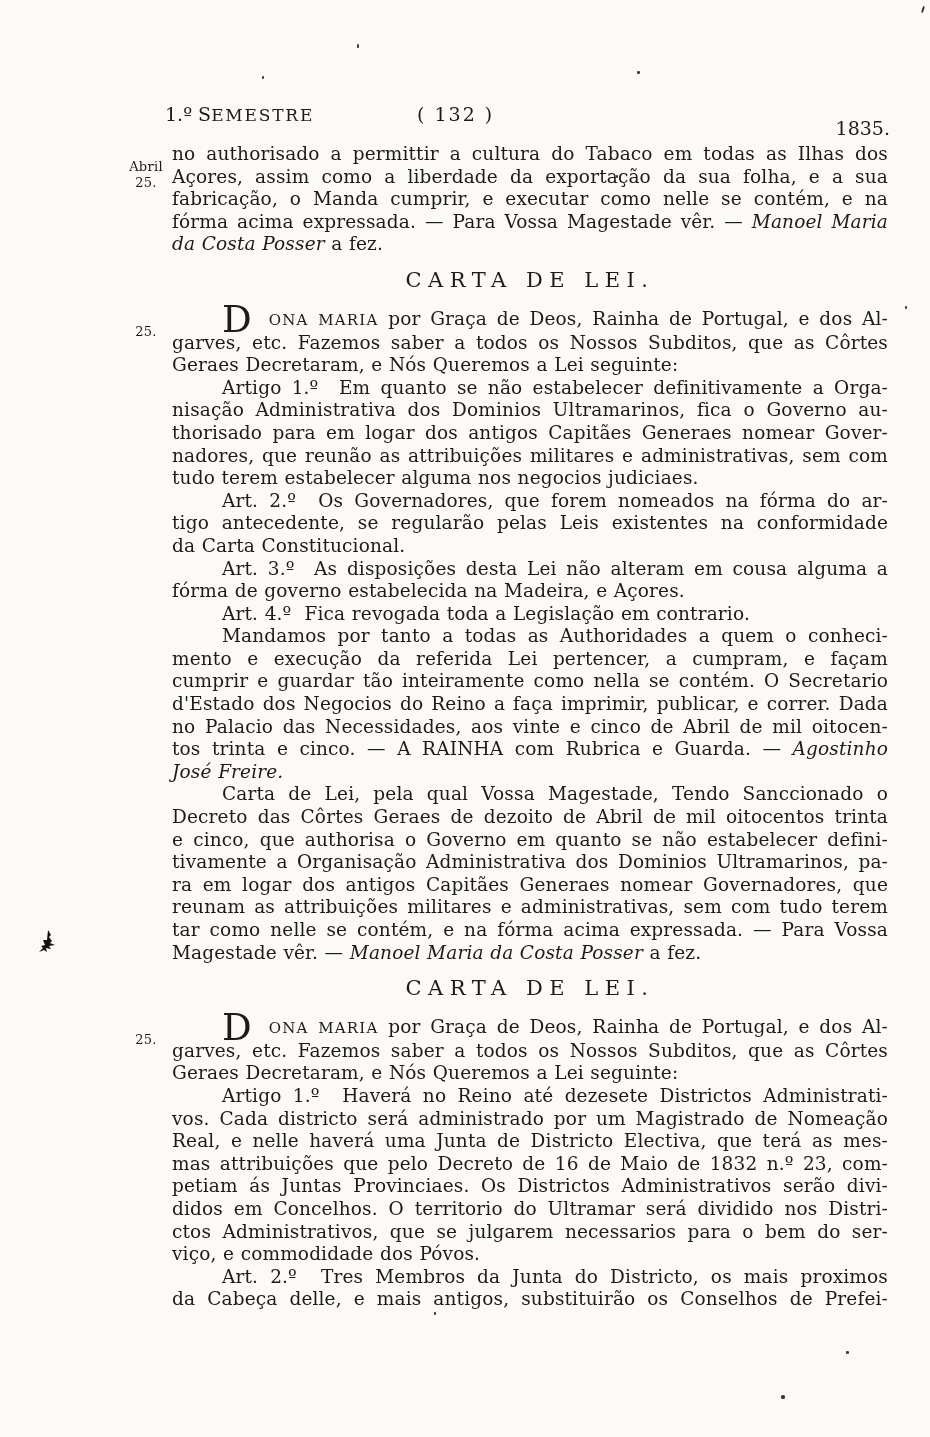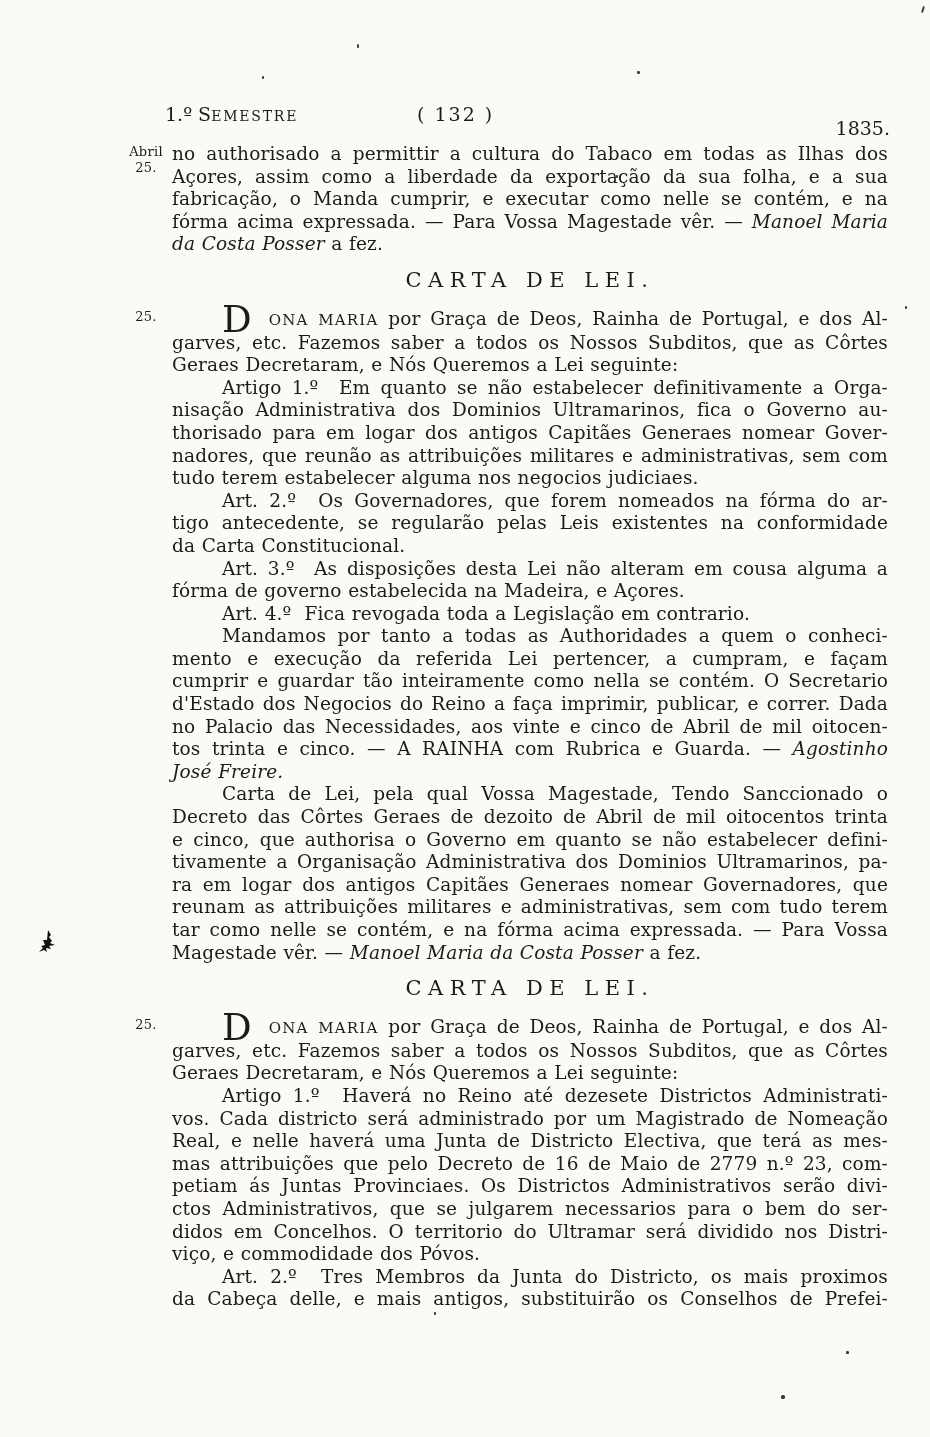--- a/index.html
+++ b/index.html
@@ -12,21 +12,21 @@
     font-family:"DejaVu Serif", "Liberation Serif", serif;
     -webkit-font-smoothing:antialiased;
   }
 
   
   .page-header {
     position:absolute; left:165px; top:103px; width:725px; height:26px;
     font-size:19px;
   }
   .running-title { position:absolute; left:0; top:0; white-space:nowrap; }
-  .running-title .rt-rest { font-size:14px; letter-spacing:1.8px; }
+  .running-title .rt-rest { font-size:17px; letter-spacing:1.8px; }
   .page-number { position:absolute; left:252px; top:0; letter-spacing:2px; }
   .year { position:absolute; right:0; top:0;margin-top:14px; }
 
   
   .page-body { position:absolute; left:172px; top:143px; width:716px; }
 
   .para { position:relative; }
 
   .line {
     font-size:18.5px;
@@ -52,21 +52,21 @@
   .law-heading {
     text-align:center;
     font-size:21px;
     letter-spacing:6.5px;
     margin:12px 0 16px 0;
     white-space:nowrap;
   }
 
   .margin-note {
     position:absolute;
-    left:-47px; top:1px;
+    left:-47px; top:16px;
     width:42px;
     font-size:13px;
     line-height:16px;
     text-align:center;
     letter-spacing:0.3px;
   }
 
   
   .ink-blot { position:absolute; left:35px; top:928px; }
   .speck { position:absolute; background:#3a3834; border-radius:40%; }
@@ -147,24 +147,24 @@
     <div class="para">
       <div class="margin-note">25.</div>
       <div class="line indent"><span class="dropcap">D</span><span class="sc">ONA MARIA</span><span> por Graça de Deos, Rainha de Portugal, e dos Al-</span></div>
       <div class="line"><span>garves, etc. Fazemos saber a todos os Nossos Subditos, que as Côrtes</span></div>
       <div class="line last"><span>Geraes Decretaram, e Nós Queremos a Lei seguinte:</span></div>
     </div>
     <div class="para">
       <div class="line indent"><span>Artigo 1.º&nbsp; Haverá no Reino até dezesete Districtos Administrati-</span></div>
       <div class="line"><span>vos. Cada districto será administrado por um Magistrado de Nomeação</span></div>
       <div class="line"><span>Real, e nelle haverá uma Junta de Districto Electiva, que terá as mes-</span></div>
-      <div class="line"><span>mas attribuições que pelo Decreto de 16 de Maio de 2779 n.º 23, com-</span></div>
+      <div class="line"><span>mas attribuições que pelo Decreto de 16 de Maio de 1832 n.º 23, com-</span></div>
       <div class="line"><span>petiam ás Juntas Provinciaes. Os Districtos Administrativos serão divi-</span></div>
+      <div class="line"><span>didos em Concelhos. O territorio do Ultramar será dividido nos Distri-</span></div>
       <div class="line"><span>ctos Administrativos, que se julgarem necessarios para o bem do ser-</span></div>
-      <div class="line"><span>didos em Concelhos. O territorio do Ultramar será dividido nos Distri-</span></div>
       <div class="line last"><span>viço, e commodidade dos Póvos.</span></div>
     </div>
     <div class="para">
       <div class="line indent"><span>Art. 2.º&nbsp; Tres Membros da Junta do Districto, os mais proximos</span></div>
       <div class="line"><span>da Cabeça delle, e mais antigos, substituirão os Conselhos de Prefei-</span></div>
     </div>
   </main>
 
 <svg class="ink-blot" width="26" height="34" viewBox="0 0 26 34">
   <path d="M13 2 L16 7 L14 9 L17 13 L15 15 L20 17 L14 18 L16 21 L11 20 L12 24 L9 22 L4 24 L8 20 L6 18 L10 17 L8 12 L12 12 Z" fill="#15130f"></path>

